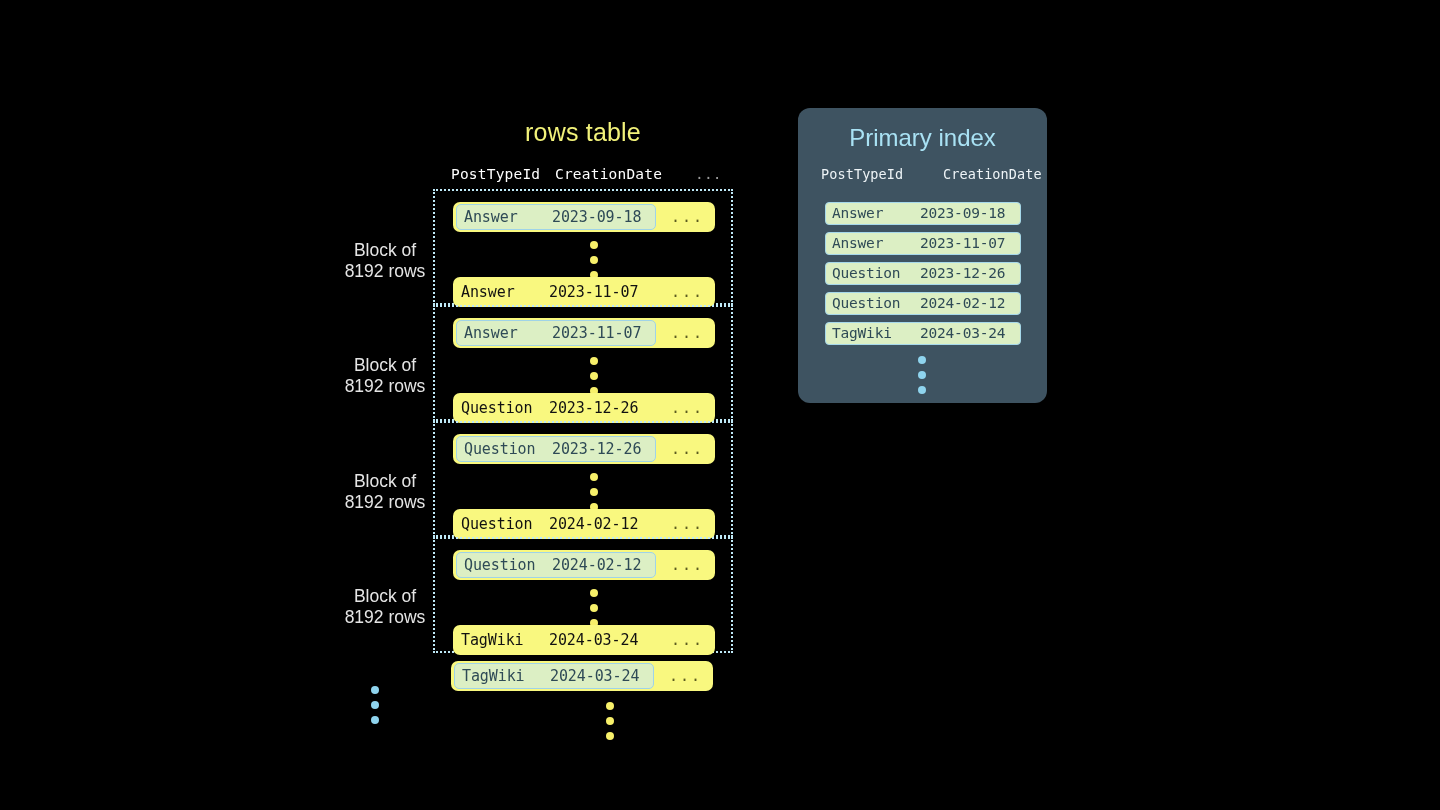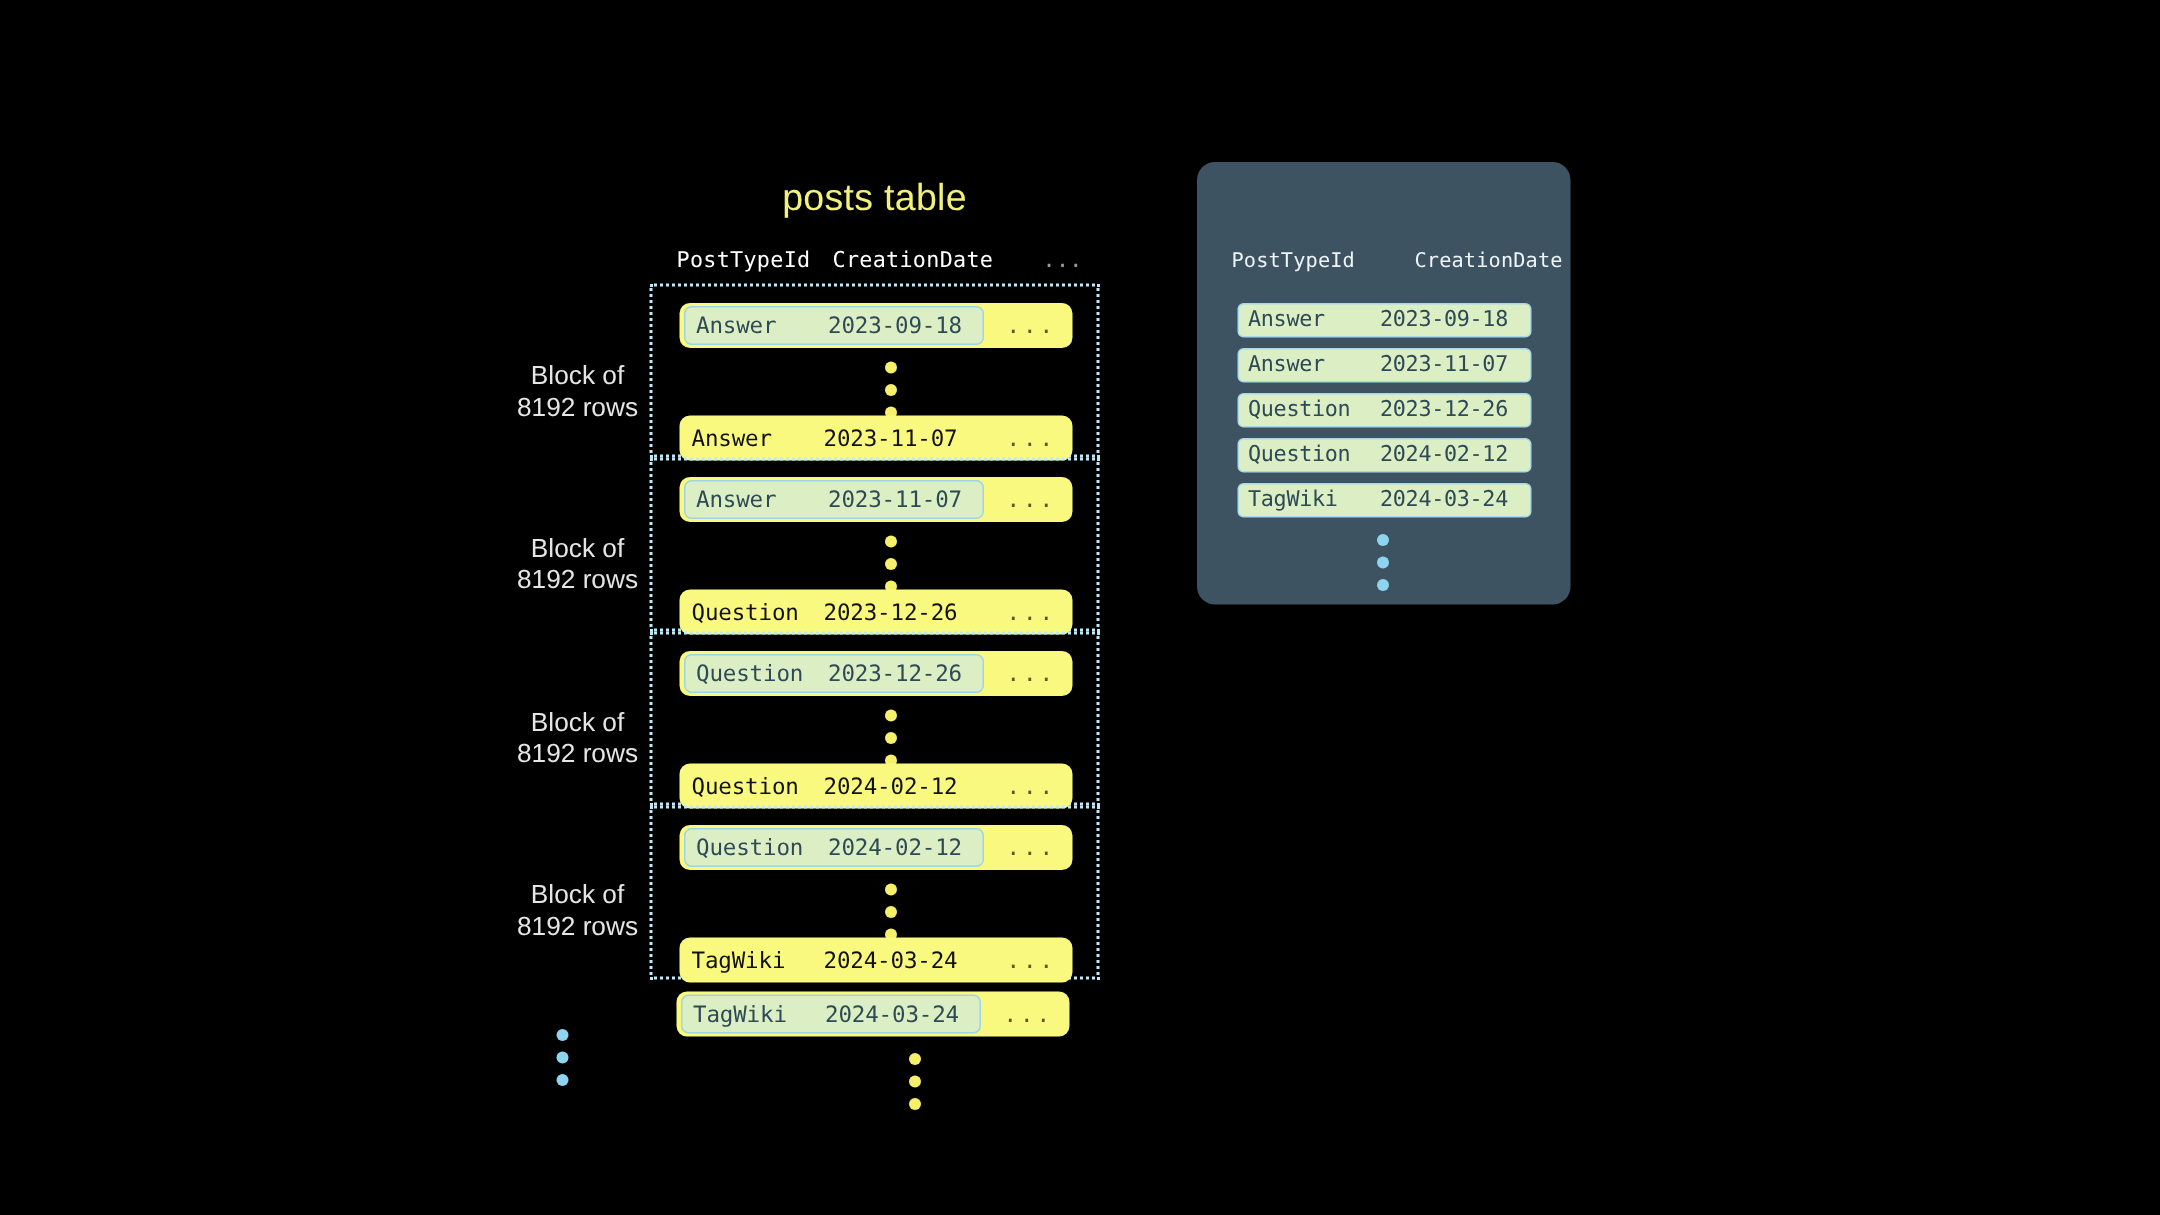--- a/index.html
+++ b/index.html
@@ -199,21 +199,21 @@
   .index-row .cell-type { left: 6px; }
   .index-row .cell-date { left: 94px; }
 </style>
 </head>
 <body>
 
 <div class="stage">
 
   <div id="posts-table-section">
 
-    <div id="posts-table-title">posts table</div>
+    <div id="posts-table-title">rows table</div>
 
     <div id="posts-table-columns">
       <span class="col-posttypeid">PostTypeId</span>
       <span class="col-creationdate">CreationDate</span>
       <span class="col-more">...</span>
     </div>
 
     <div class="block-label" style="left:0px; top:122px;">
       <div>Block of</div>
       <div>8192 rows</div>
@@ -340,20 +340,21 @@
     <div class="vdots blue" style="left:41px; top:568px;">
       <span></span>
       <span></span>
       <span></span>
     </div>
 
   </div>
 
   <div id="primary-index-panel">
 
+    <div id="primary-index-title">Primary index</div>
 
     <div id="primary-index-columns">
       <span class="col-posttypeid">PostTypeId</span>
       <span class="col-creationdate">CreationDate</span>
     </div>
 
     <div class="index-row" style="top:94px;">
       <span class="cell cell-type">Answer</span>
       <span class="cell cell-date">2023-09-18</span>
     </div>

